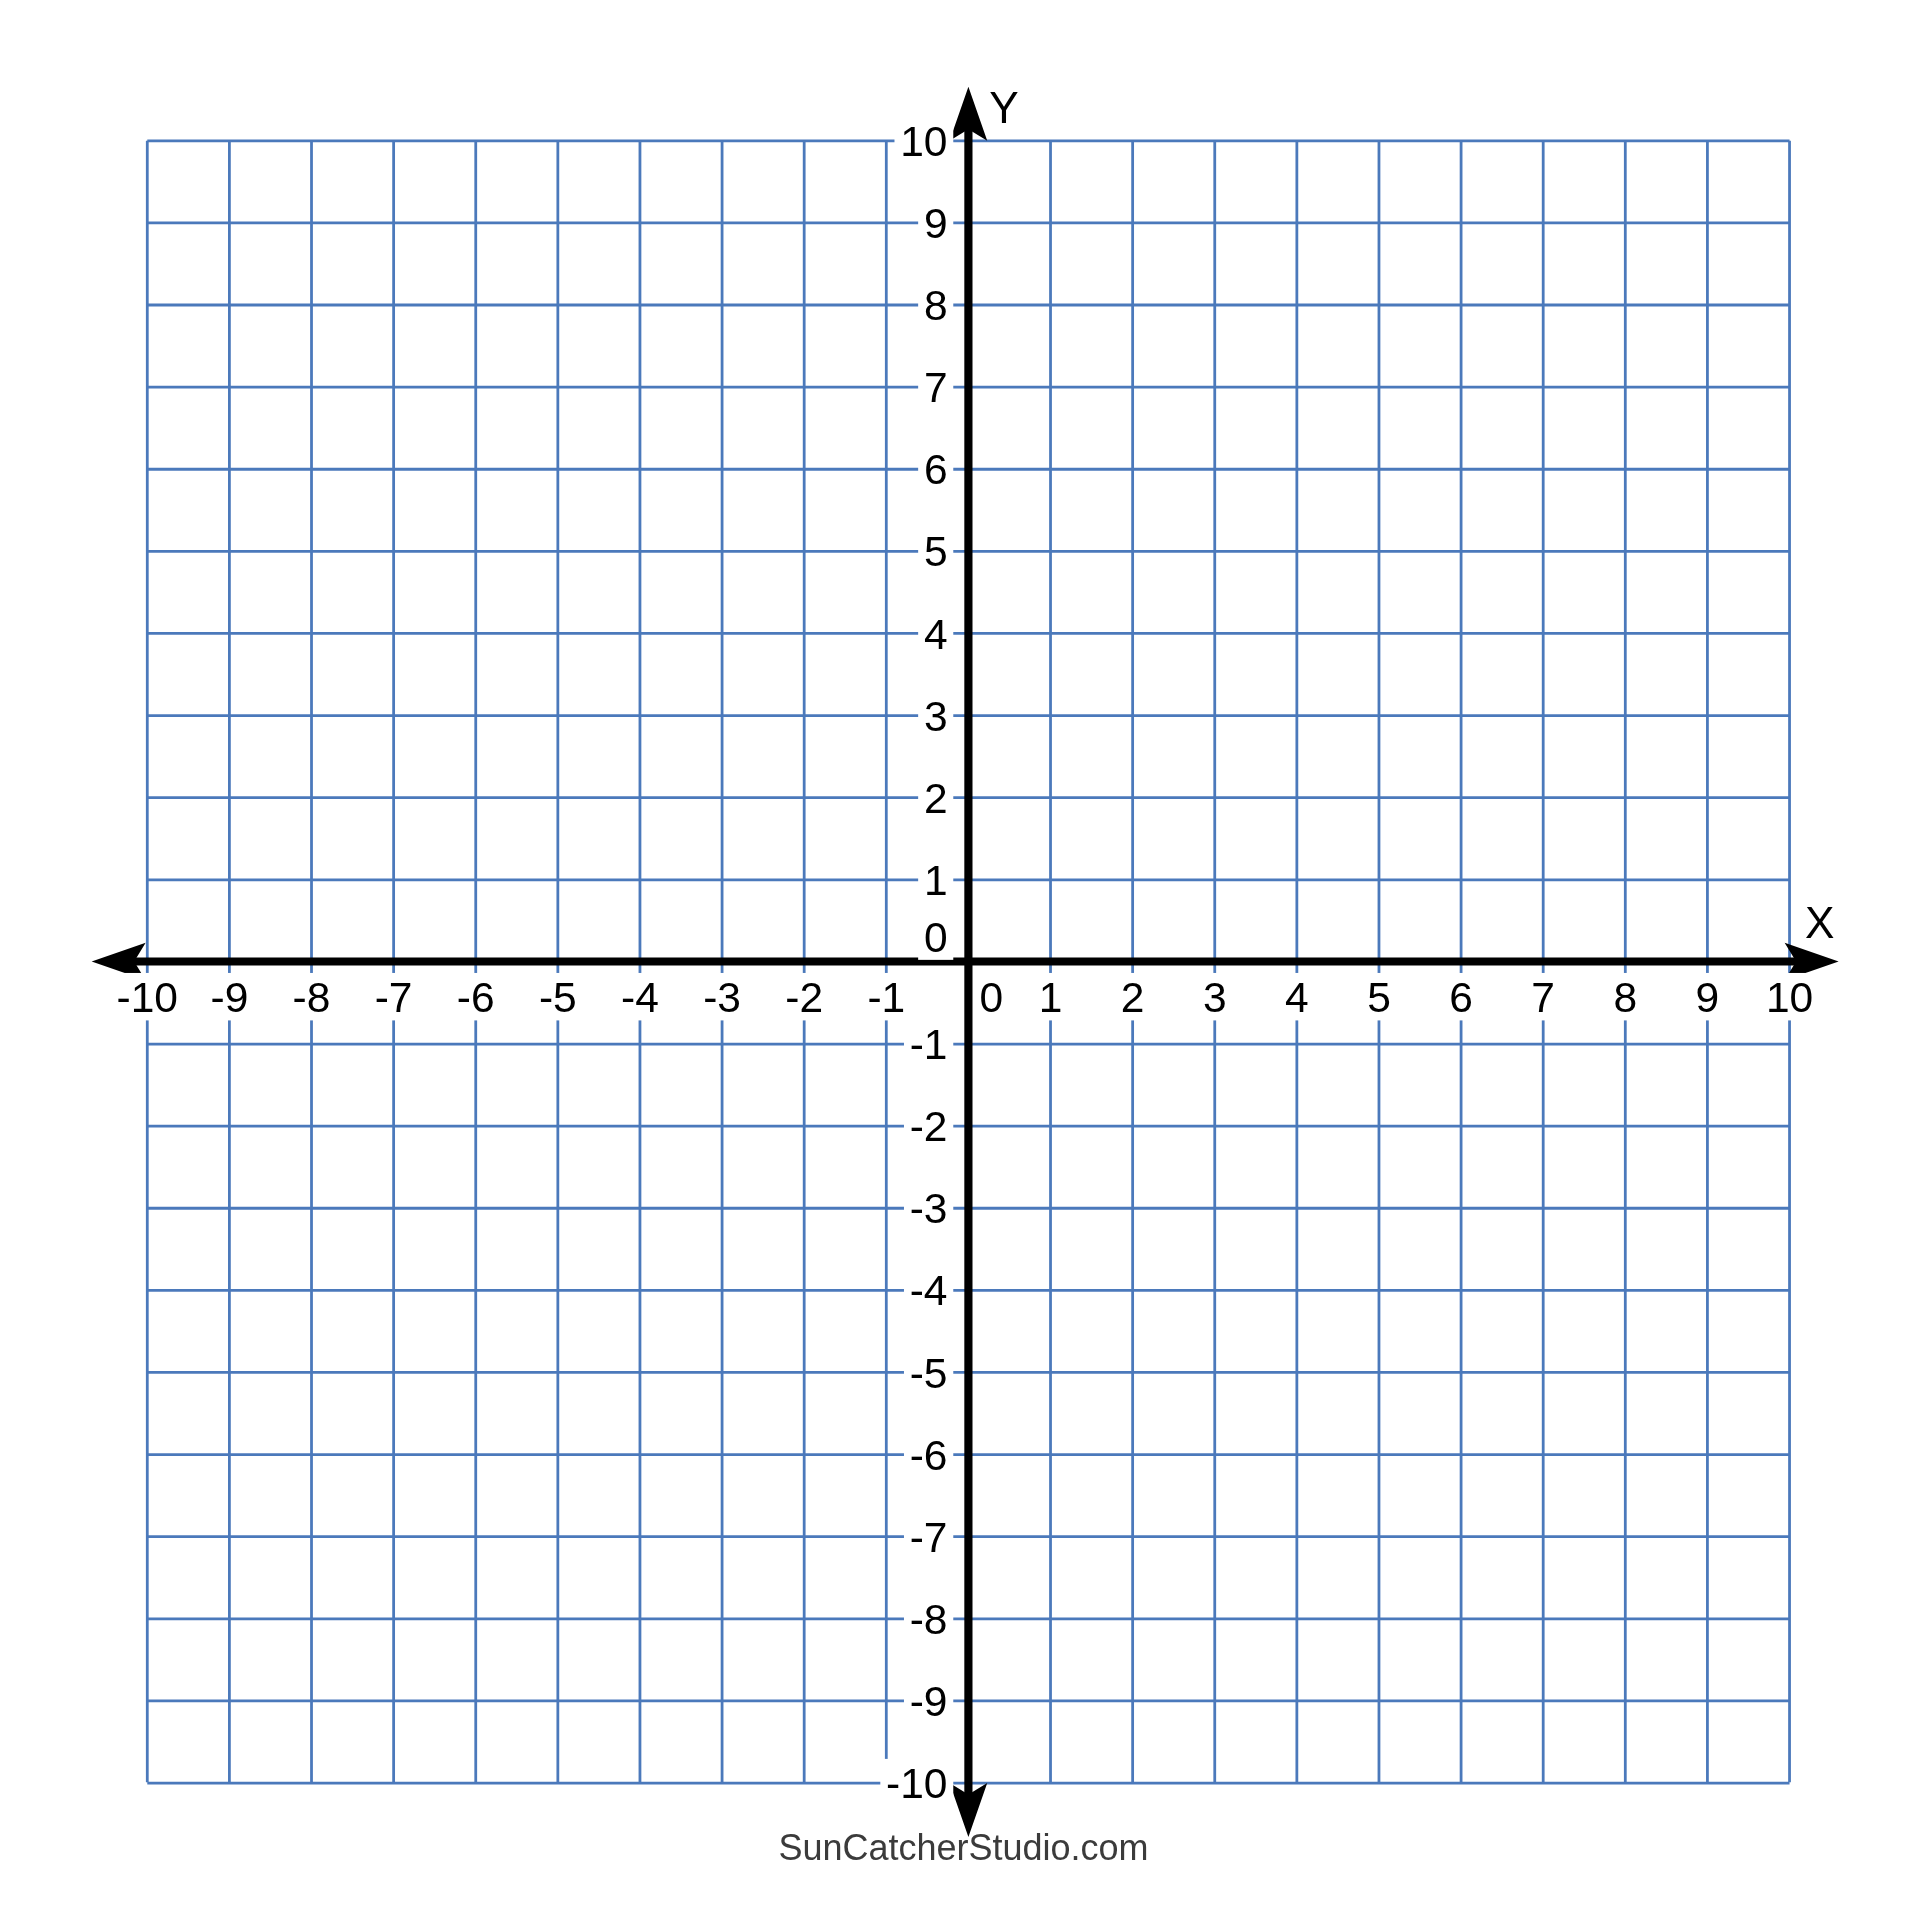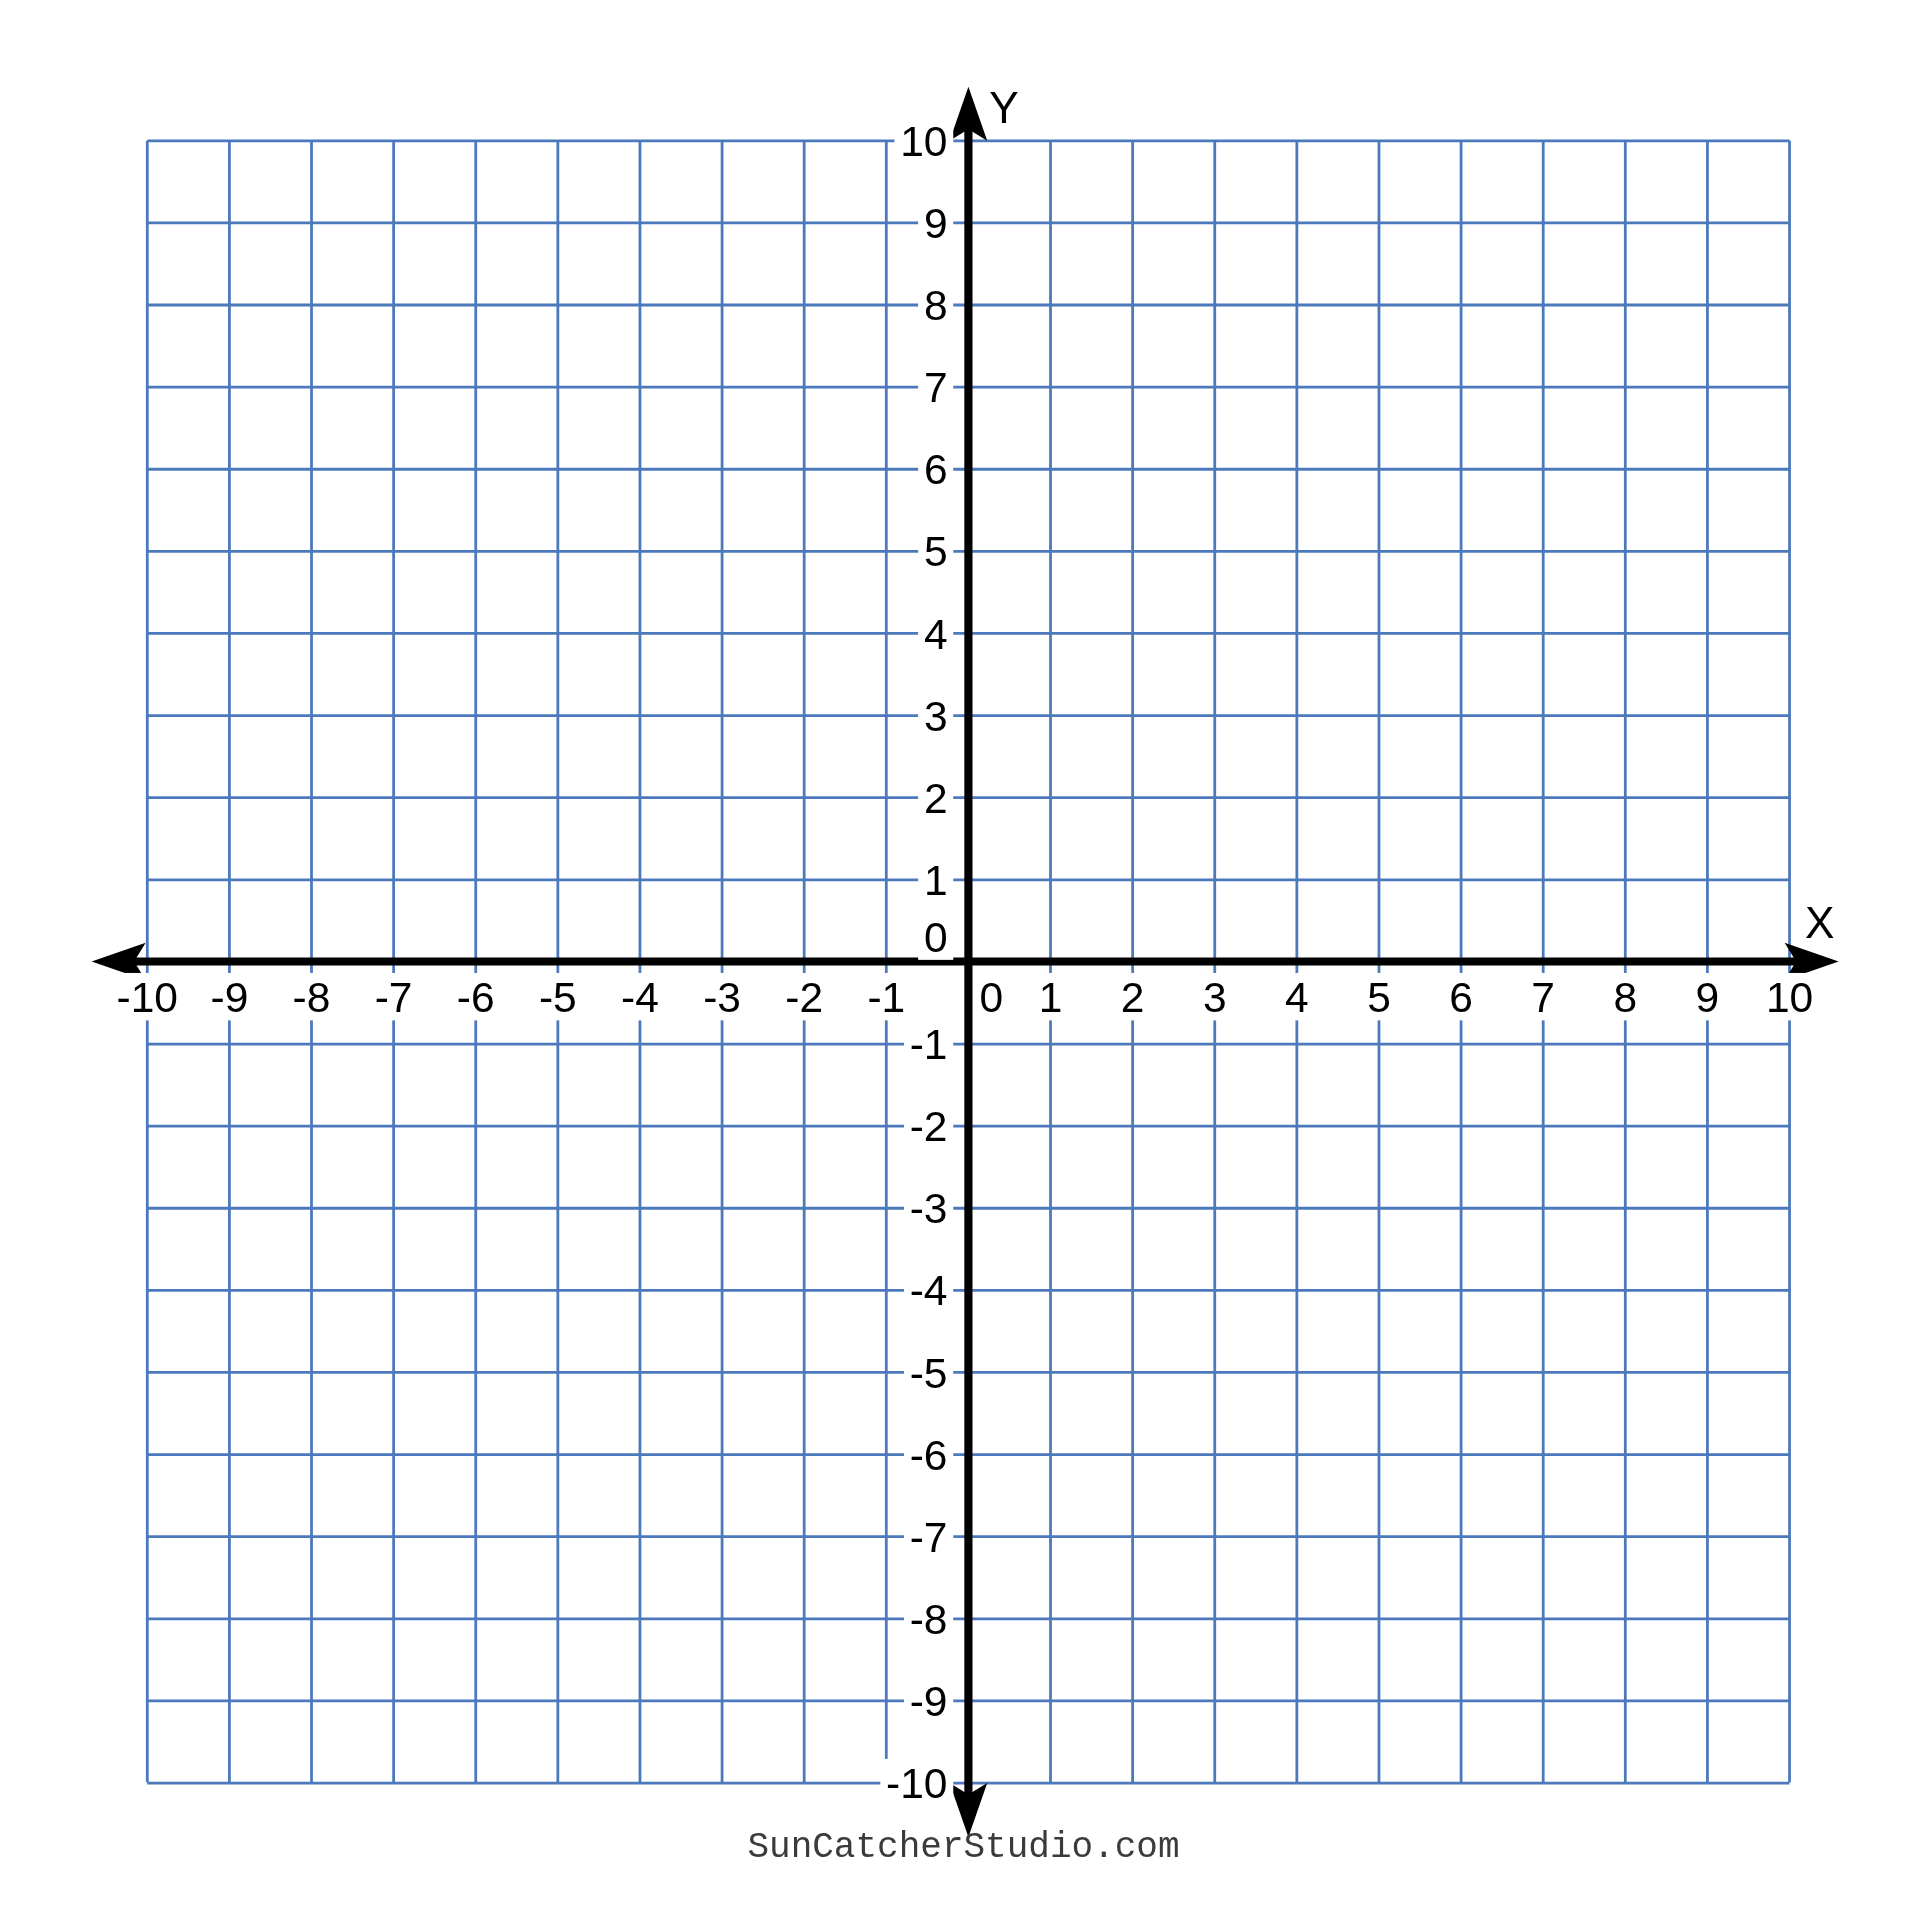--- a/index.html
+++ b/index.html
@@ -27,21 +27,20 @@
   }
   .watermark {
     position: absolute;
     top: 1826px;
     left: 0;
     width: 100%;
     text-align: center;
     font-size: 36px;
     line-height: 43px;
     letter-spacing: 0px;
-    font-family: Liberation Mono, monospace;
   }
 </style>
 </head>
 <body style="background: rgb(255, 255, 255);">
 
 <div class="stage">
   <svg id="plane" width="1927" height="1923" viewBox="0 0 2355 2350">
       <g stroke="#4b79bb" stroke-width="3.4" fill="none">
         <line x1="180" y1="172" x2="180" y2="2178"></line>
         <line x1="180" y1="172" x2="2187" y2="172"></line>

